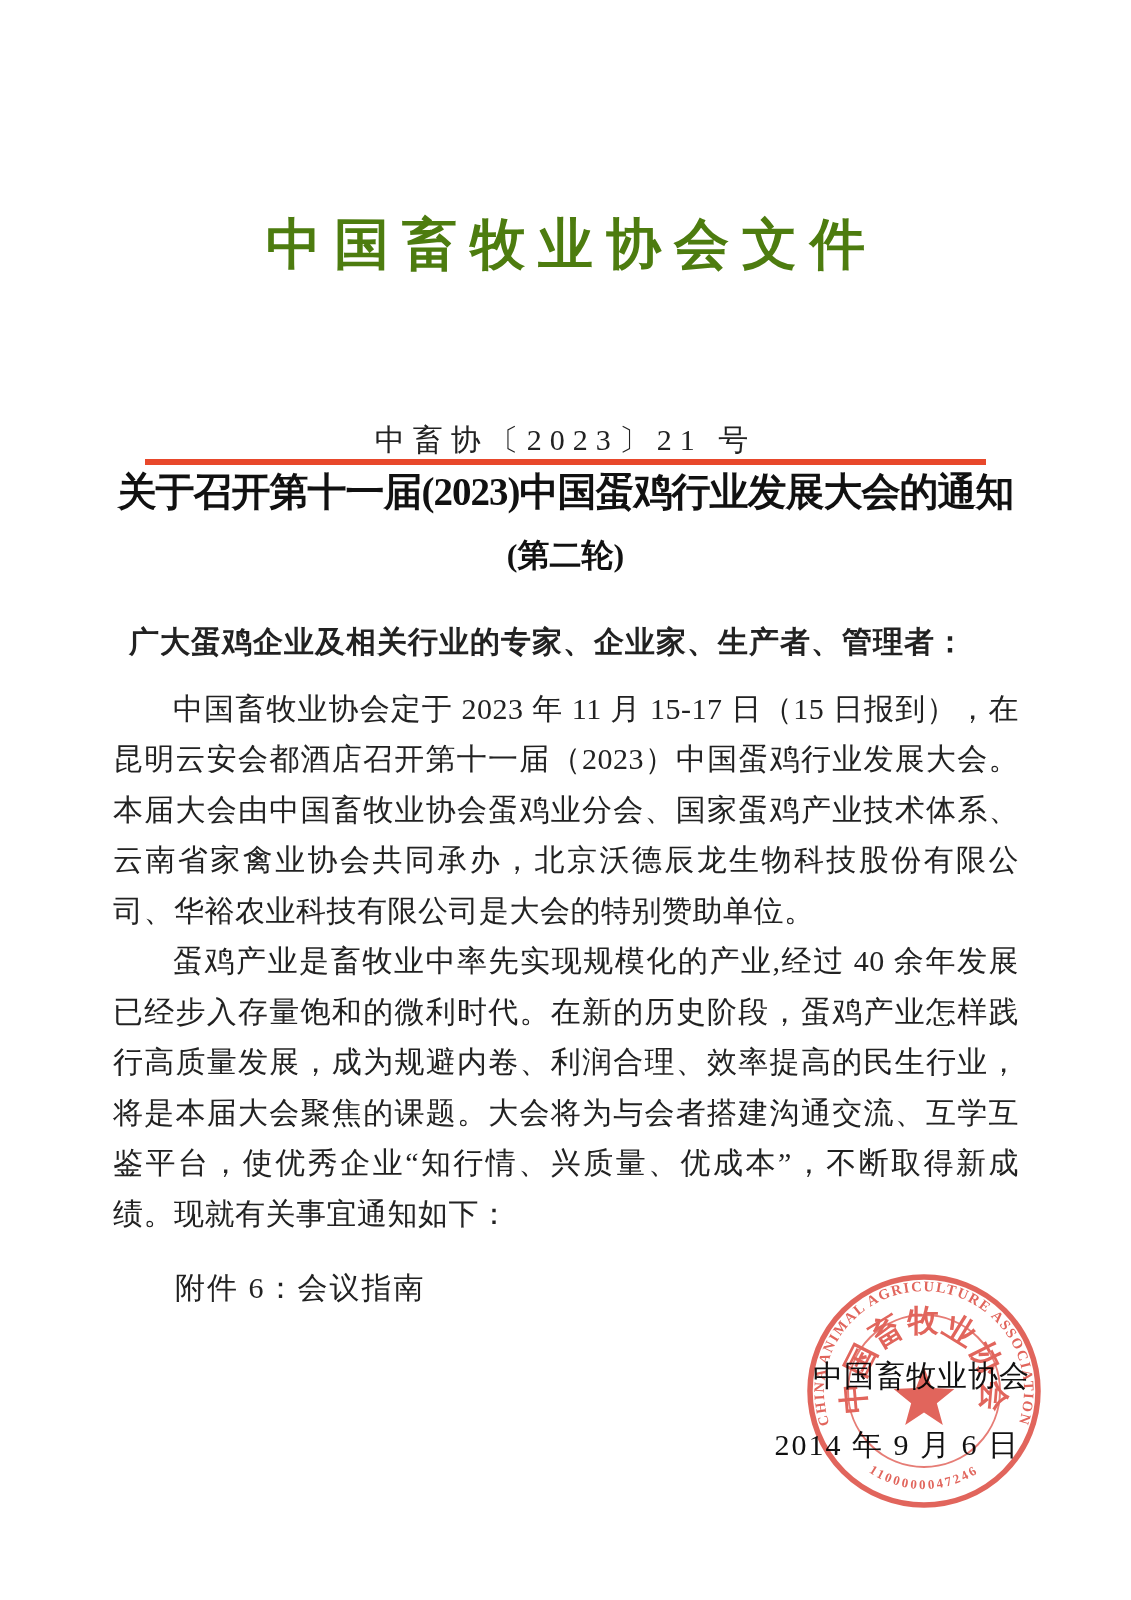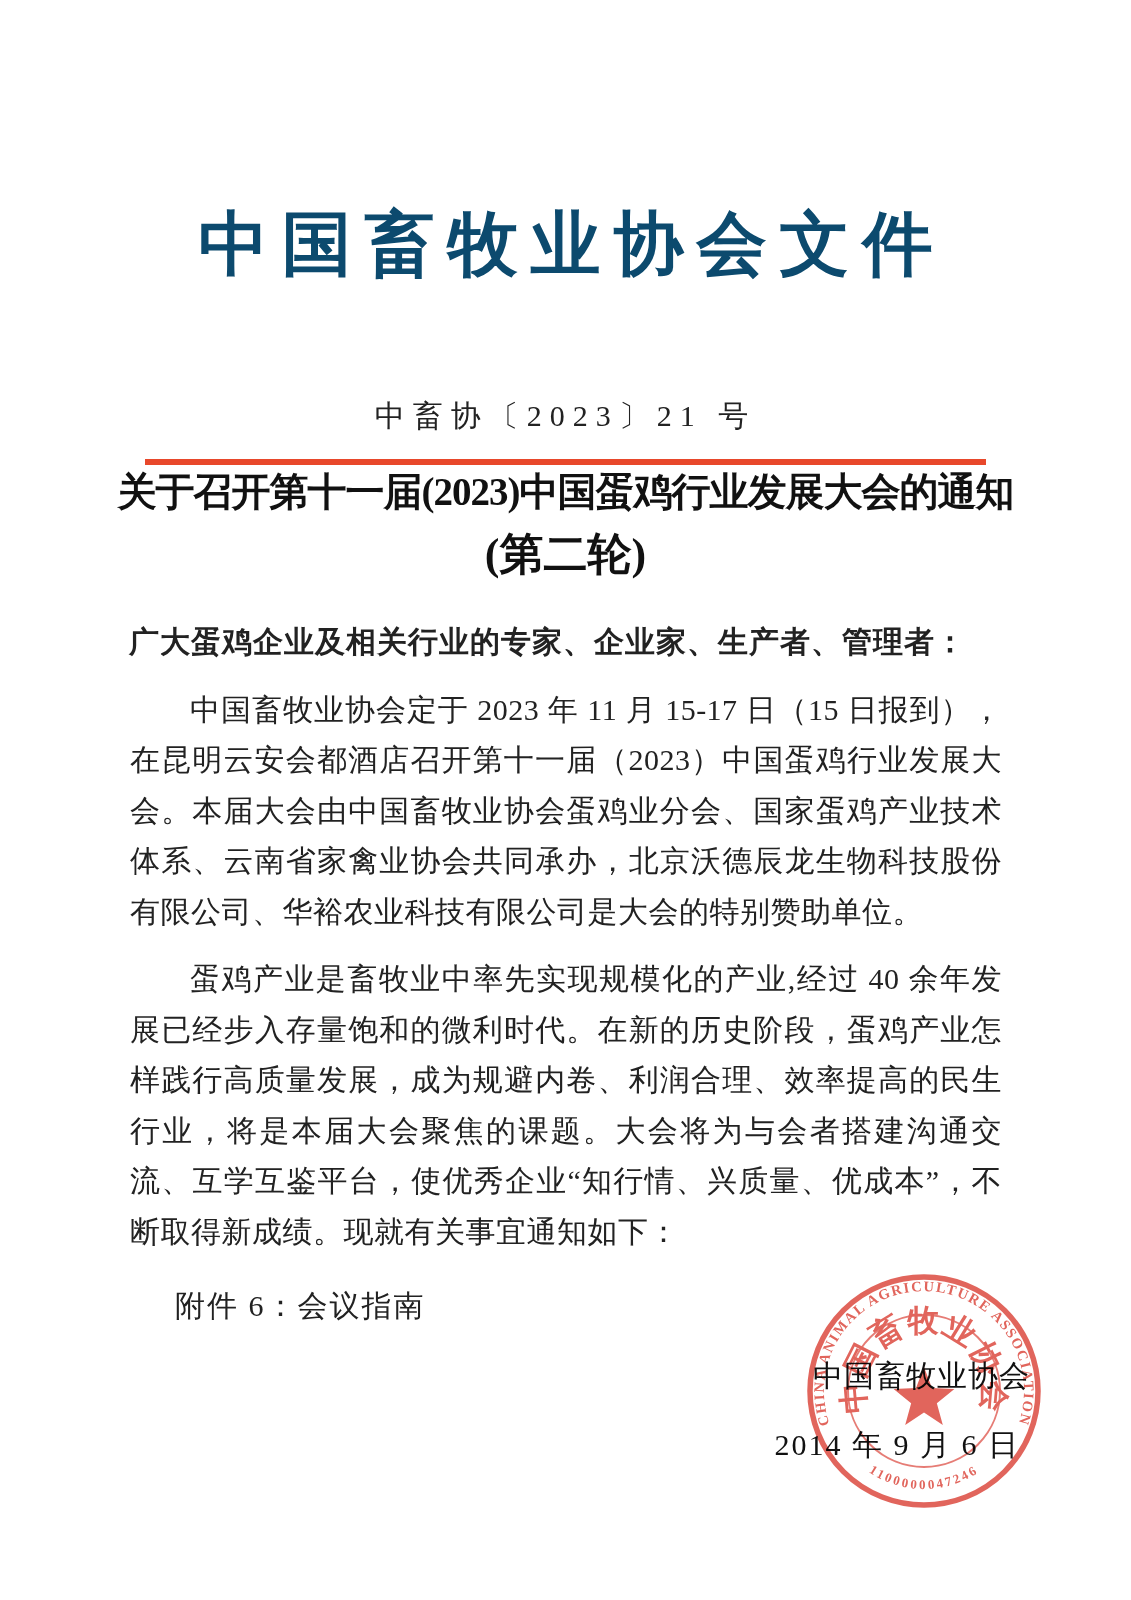--- a/index.html
+++ b/index.html
@@ -17,31 +17,31 @@
     font-family: "Liberation Serif", "DejaVu Serif", serif;
     color: #1c1c1c;
   }
   .agency-header {
     position: absolute;
     top: 200px;
     left: 0;
     width: 100%;
     margin: 0;
     text-align: center;
-    font-size: 70px;
+    font-size: 55px;
     line-height: 90px;
     font-weight: 700;
-    color: #0c4a6e;
+    color: #4d7c0f;
     letter-spacing: 13px;
     text-indent: 13px;
     white-space: nowrap;
   }
   .doc-number {
     position: absolute;
-    top: 399px;
+    top: 423px;
     left: 0;
     width: 100%;
     text-align: center;
     font-size: 30px;
     line-height: 34px;
     letter-spacing: 8px;
     color: #222;
     white-space: nowrap;
   }
   .red-divider {
@@ -66,42 +66,42 @@
     color: #111;
     white-space: nowrap;
   }
   .notice-subtitle {
     position: absolute;
     top: 530px;
     left: 0;
     width: 100%;
     margin: 0;
     text-align: center;
-    font-size: 44px;
+    font-size: 32px;
     line-height: 50px;
     font-weight: 700;
     color: #111;
   }
   .body-block {
     position: absolute;
     top: 601px;
     left: 113px;
     width: 906px;
     font-size: 30px;
     line-height: 50.5px;
     text-align: justify;
     color: #222;
   }
   .salutation {
     margin: 16px;
     font-weight: 700;
     letter-spacing: 1px;
   }
   .para {
-    margin: 17px;
+    margin: 0;
     text-indent: 2em;
     letter-spacing: 0.5px;
   }
   .attachment {
     margin: 24px 0 0 0;
     text-indent: 62px;
     letter-spacing: 2px;
   }
   .signature-org {
     position: absolute;

